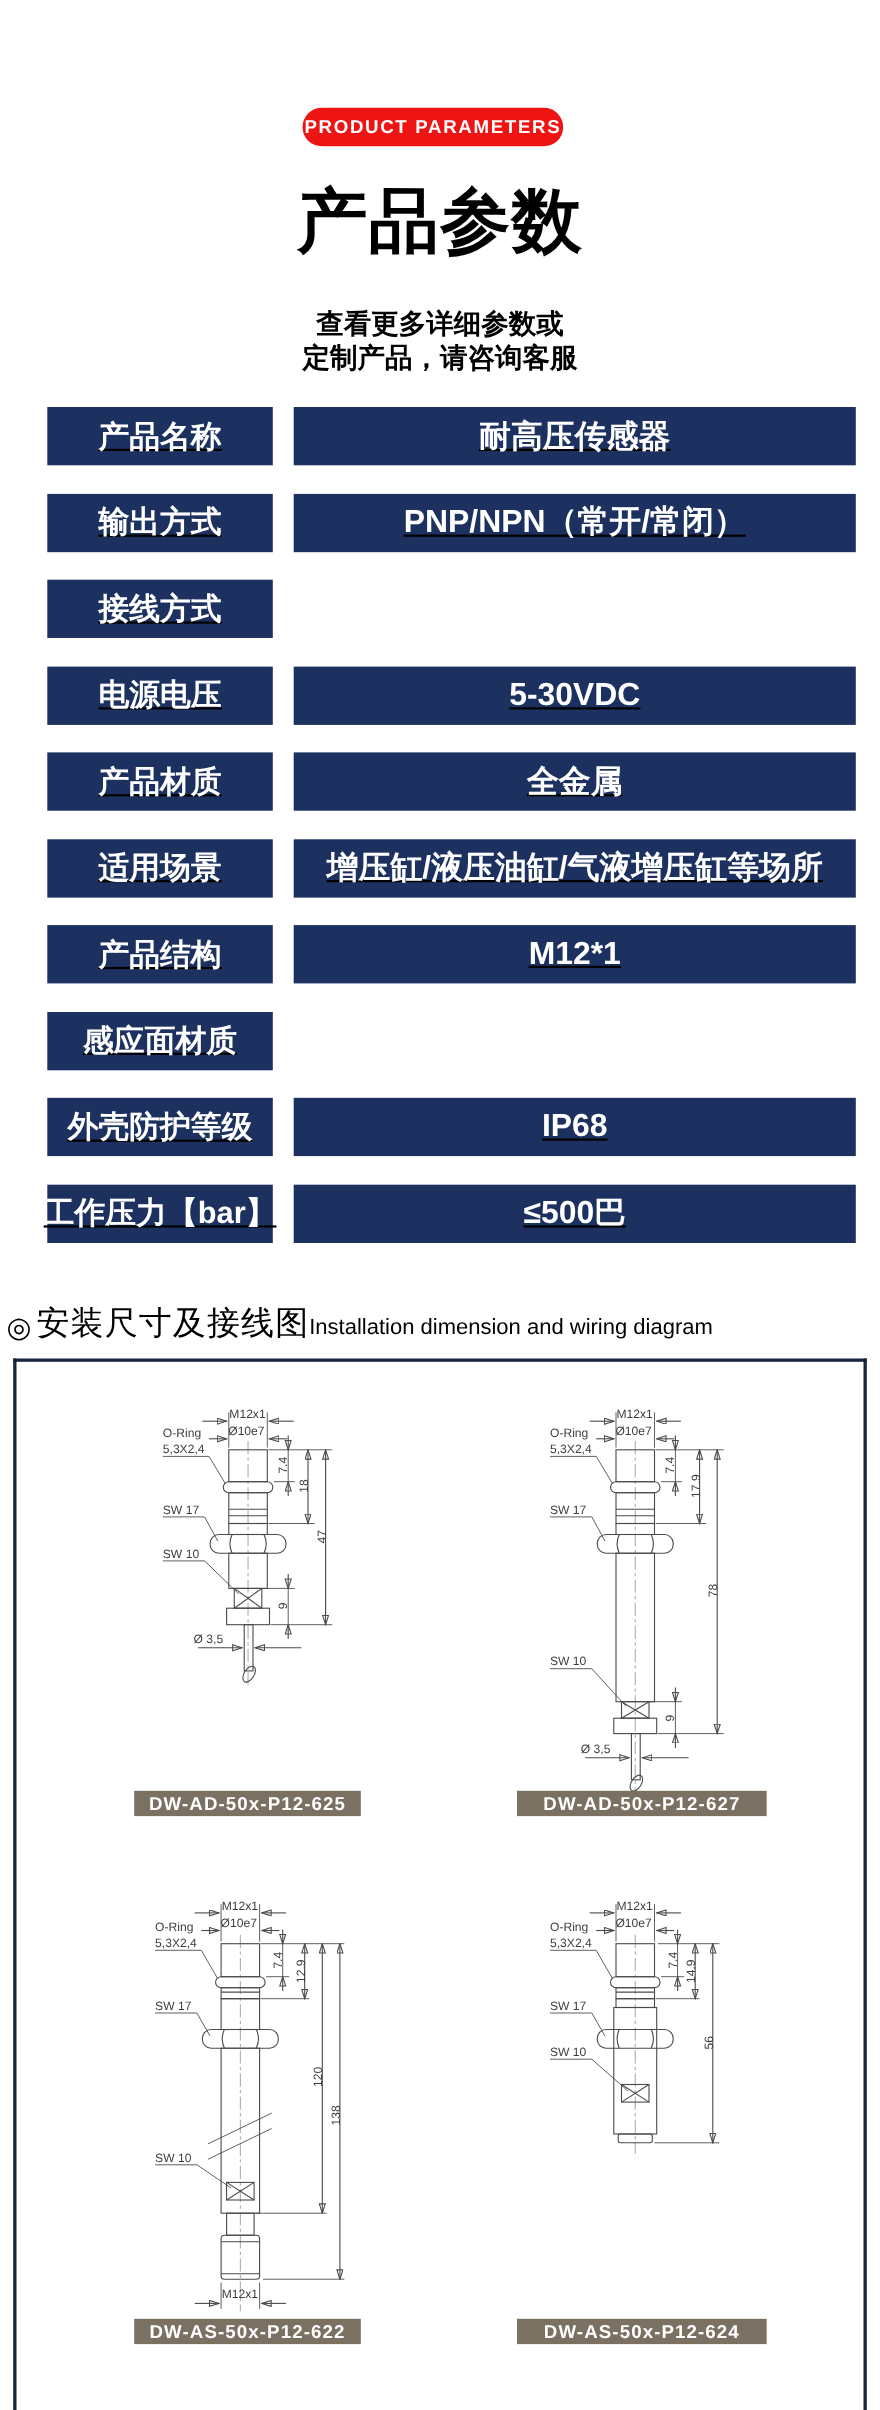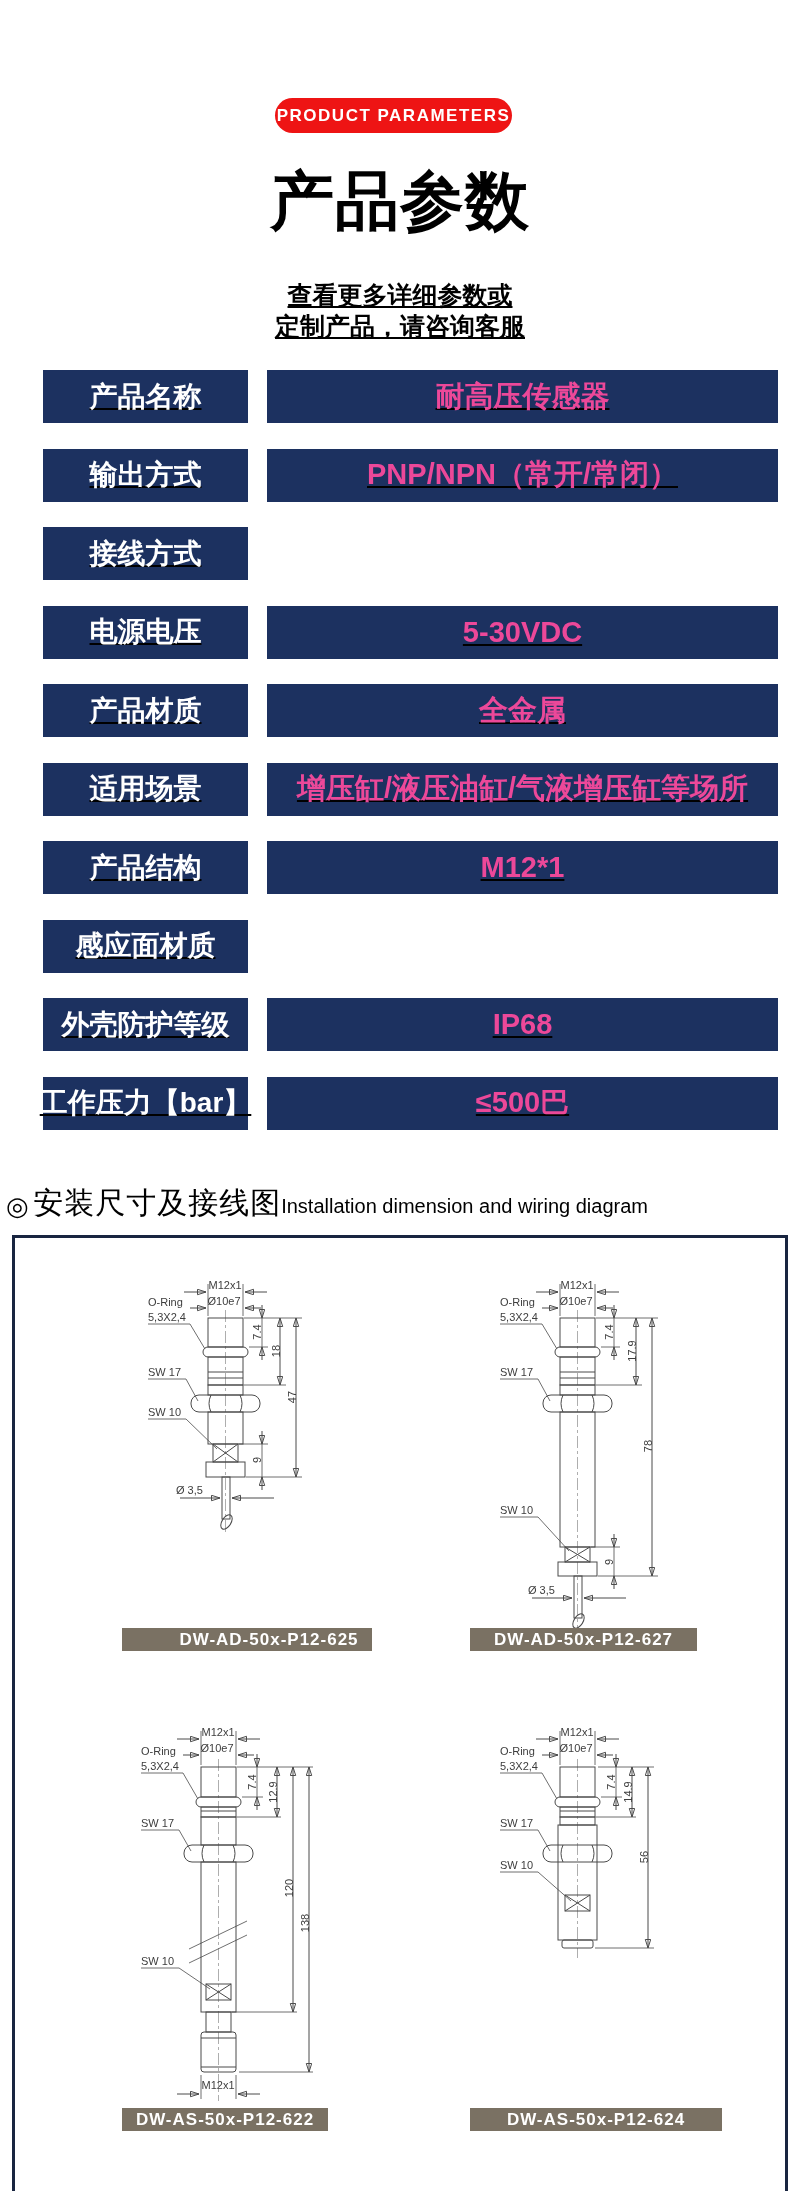--- a/index.html
+++ b/index.html
@@ -10,29 +10,29 @@
   .badge{position:absolute;left:275px;top:98px;width:237px;height:35px;background:#ee1414;
          border-radius:18px;display:flex;align-items:center;justify-content:center;}
   .badge span{color:#fff;font-size:17px;font-weight:700;letter-spacing:1.5px;}
 
   
   .title{position:absolute;left:0;top:158px;width:800px;text-align:center;
          font-size:64px;font-weight:900;color:#000;letter-spacing:1px;line-height:86px;}
 
   
   .subtitle{position:absolute;left:0;top:280px;width:800px;text-align:center;
-            font-size:25px;font-weight:700;color:#000;line-height:31px;text-decoration:underline;}
+            font-size:25px;font-weight:700;color:#000;line-height:31px;}
 
   
   .spec-table{position:absolute;left:43px;top:370px;width:735px;
               display:flex;flex-direction:column;gap:25.5px;text-decoration:underline;}
   .spec-row{display:flex;height:53px;}
   .spec-label{width:205px;background:#1c3160;color:#fff;font-weight:700;font-size:28px;
               display:flex;align-items:center;justify-content:center;white-space:nowrap;}
-  .spec-value{margin-left:19px;width:511px;background:#1c3160;color:#ec4899;font-weight:700;
+  .spec-value{margin-left:19px;width:511px;background:#1c3160;color:#ffffff;font-weight:700;
               font-size:29px;display:flex;align-items:center;justify-content:center;white-space:nowrap;}
 
   
   .sec-head{position:absolute;left:6px;top:1183px;width:790px;color:#000;white-space:nowrap;}
   .sec-head .bullet{font-size:26px;vertical-align:-2px;}
   .sec-head .zh{font-size:30px;font-weight:500;letter-spacing:1px;}
   .sec-head .en{font-size:20px;font-weight:400;}
 
   
   .diagram-box{position:absolute;left:12px;top:1235px;width:770px;height:956px;
@@ -166,21 +166,21 @@
     <text transform="rotate(-90 117 56)" x="117" y="60" text-anchor="middle">7.4</text>
     <line x1="140" y1="42" x2="140" y2="109" marker-start="url(#ah)" marker-end="url(#ah)"></line>
     <text transform="rotate(-90 136 75)" x="136" y="79" text-anchor="middle">18</text>
     <line x1="156" y1="42" x2="156" y2="201" marker-start="url(#ah)" marker-end="url(#ah)"></line>
     <text transform="rotate(-90 152 121)" x="152" y="125" text-anchor="middle">47</text>
     <line x1="122" y1="155" x2="122" y2="168" marker-end="url(#ah)"></line>
     <line x1="122" y1="214" x2="122" y2="201" marker-end="url(#ah)"></line>
     <line class="thin" x1="122" y1="168" x2="122" y2="201"></line>
     <text transform="rotate(-90 117 184)" x="117" y="188" text-anchor="middle">9</text>
   </svg>
-  <div class="model-bar" style="left:122px;top:1628px;width:206px;padding-left:44px;">DW-AD-50x-P12-625</div>
+  <div class="model-bar" style="left:122px;top:1628px;width:206px;">DW-AD-50x-P12-625</div>
 
   <svg class="dwg" style="left:492px;top:1276px;" width="175" height="362" viewBox="0 0 175 362">
     <line class="cl" x1="85.5" y1="34" x2="85.5" y2="352"></line>
     <line class="thin" x1="68" y1="8" x2="68" y2="40"></line>
     <line class="thin" x1="103" y1="8" x2="103" y2="40"></line>
     <text x="85" y="13" text-anchor="middle">M12x1</text>
     <line x1="44" y1="16" x2="66" y2="16" marker-end="url(#ah)"></line>
     <line x1="127" y1="16" x2="105" y2="16" marker-end="url(#ah)"></line>
     <text x="84" y="29" text-anchor="middle">Ø10e7</text>
     <line x1="50" y1="32" x2="66" y2="32" marker-end="url(#ah)"></line>
@@ -334,15 +334,15 @@
     <line class="thin" x1="103" y1="225" x2="162" y2="225"></line>
     <line x1="124" y1="31" x2="124" y2="44" marker-end="url(#ah)"></line>
     <line x1="124" y1="87" x2="124" y2="74" marker-end="url(#ah)"></line>
     <line class="thin" x1="124" y1="44" x2="124" y2="74"></line>
     <text transform="rotate(-90 119 59)" x="119" y="63" text-anchor="middle">7.4</text>
     <line x1="140" y1="44" x2="140" y2="94" marker-start="url(#ah)" marker-end="url(#ah)"></line>
     <text transform="rotate(-90 136 69)" x="136" y="73" text-anchor="middle">14.9</text>
     <line x1="156" y1="44" x2="156" y2="225" marker-start="url(#ah)" marker-end="url(#ah)"></line>
     <text transform="rotate(-90 152 134)" x="152" y="138" text-anchor="middle">56</text>
   </svg>
-  <div class="model-bar" style="left:470px;top:2108px;width:252px;">DW-AS-50x-P12-624</div>
+  <div class="model-bar" style="left:470px;top:2108px;width:227px;">DW-AS-50x-P12-624</div>
 
 </div>
 
 </body></html>

